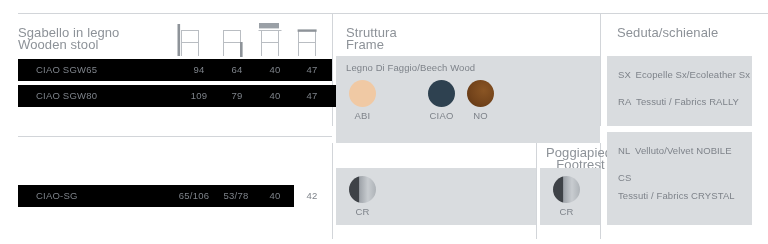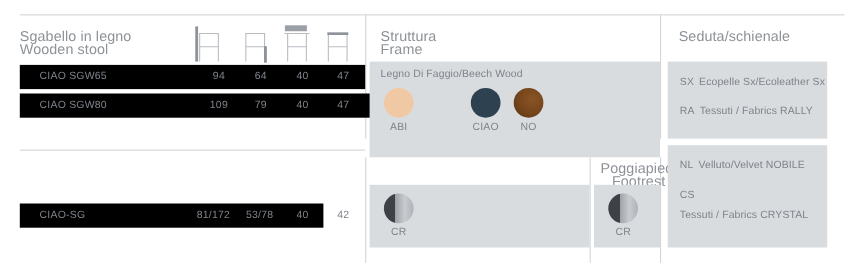--- a/index.html
+++ b/index.html
@@ -245,21 +245,21 @@
     <span class="num" style="left:199px; width:40px;">79</span>
     <span class="num" style="left:237px; width:40px;">40</span>
     <span class="num" style="left:274px; width:40px;">47</span>
   </div>
 
   <div class="hdr" style="left:18px; top:147px;">
   </div>
 
   <div class="row" style="left:18px; top:172px; width:276px;margin-top:13px;">
     <span class="name">CIAO-SG</span>
-    <span class="num" style="left:152px; width:48px;">81/172</span>
+    <span class="num" style="left:152px; width:48px;">65/106</span>
     <span class="num" style="left:196px; width:44px;">53/78</span>
     <span class="num" style="left:237px; width:40px;">40</span>
     <span class="num" style="left:274px; width:40px;">42</span>
   </div>
 
   <div class="hdr" style="left:346px; top:27px;">
     <span class="l1">Struttura</span>
     <span class="l2">Frame</span>
   </div>
 

